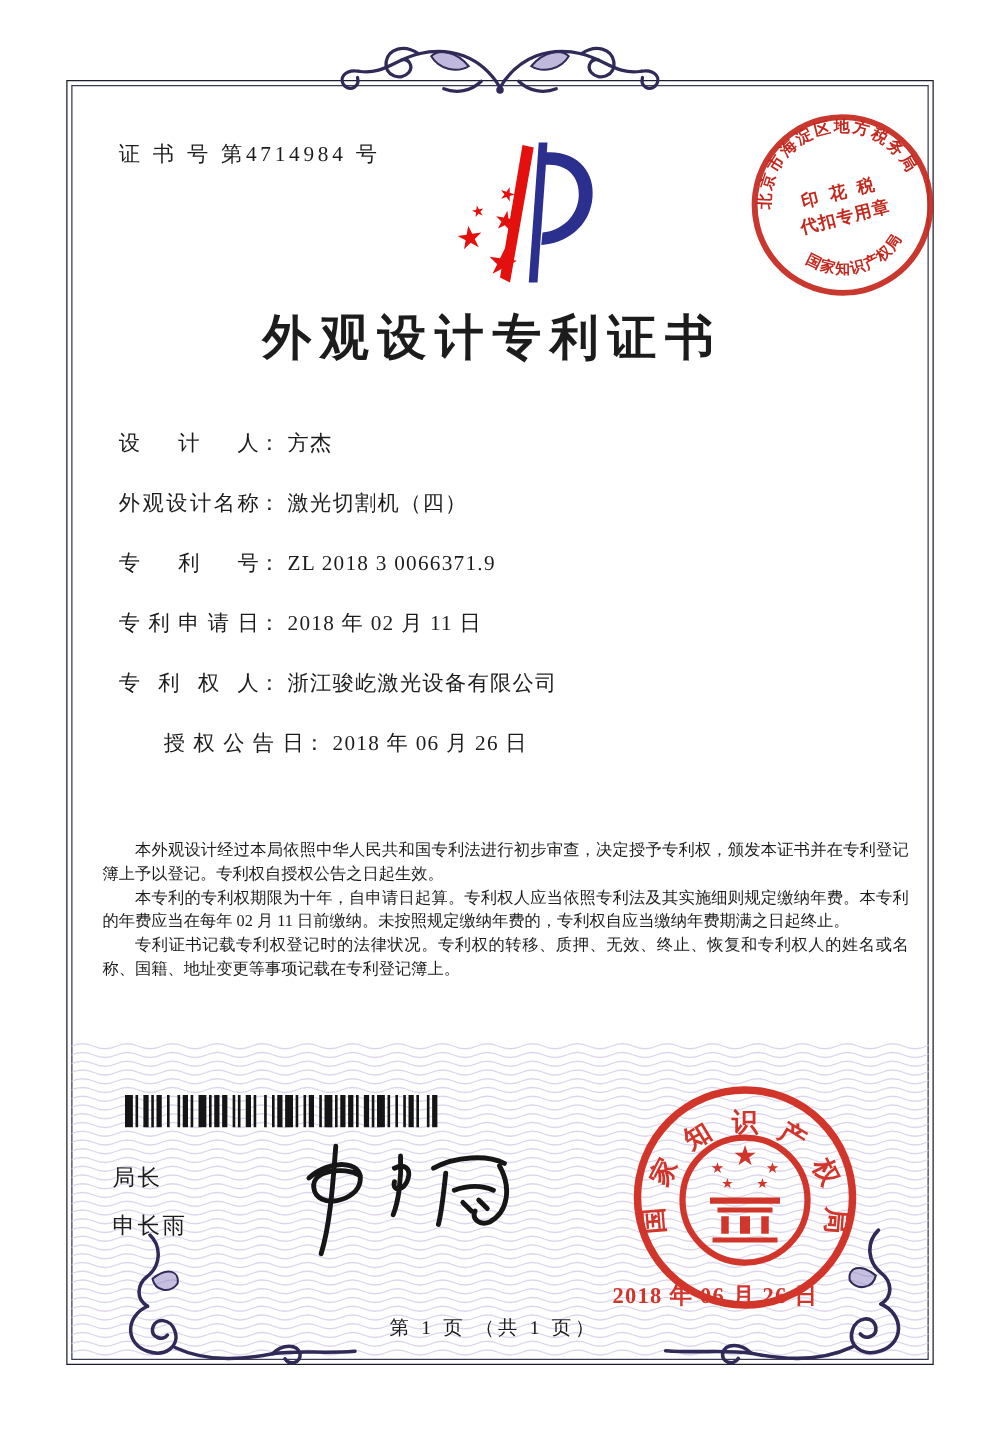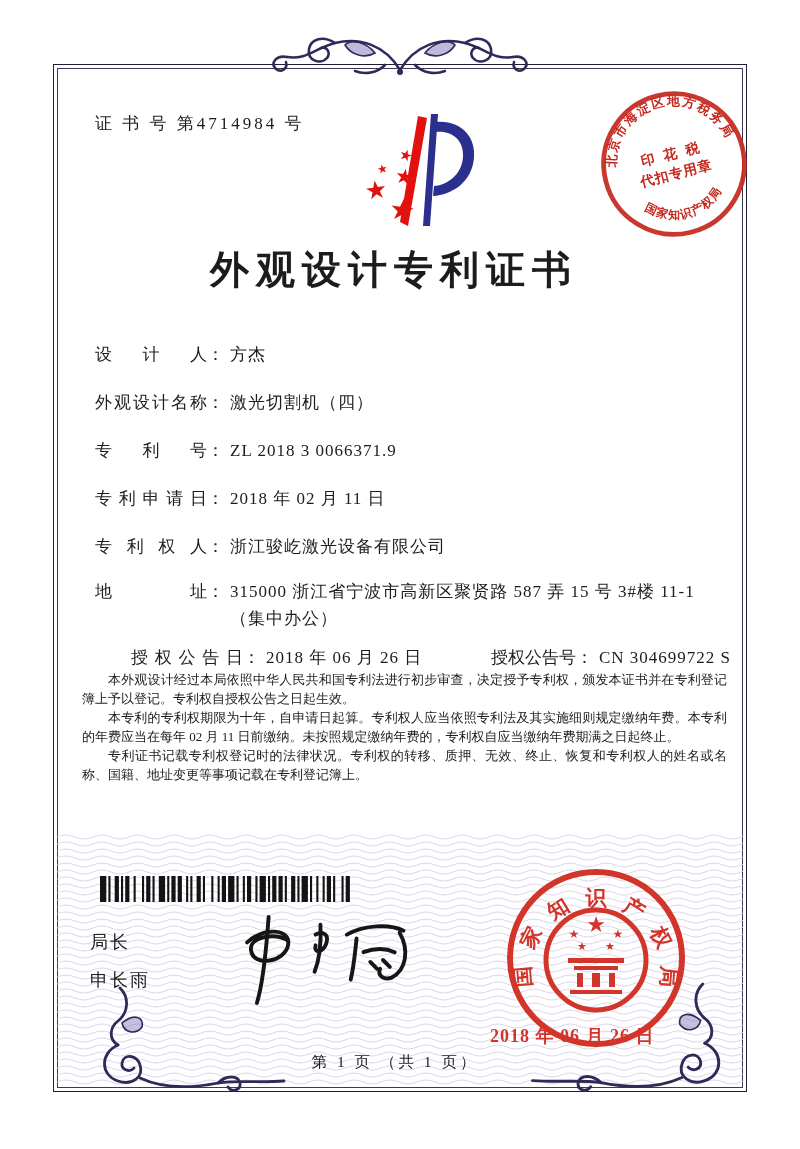--- a/index.html
+++ b/index.html
@@ -171,28 +171,22 @@
   </div>
   <div class="frow">
     <span class="flabel">专利号</span><span class="fcolon">：</span><span class="fvalue">ZL 2018 3 0066371.9</span>
   </div>
   <div class="frow">
     <span class="flabel">专利申请日</span><span class="fcolon">：</span><span class="fvalue">2018 年 02 月 11 日</span>
   </div>
   <div class="frow">
     <span class="flabel">专利权人</span><span class="fcolon">：</span><span class="fvalue">浙江骏屹激光设备有限公司</span>
   </div>
-  <div class="frow addr">
-    <span class="flabel">地址</span><span class="fcolon">：</span><span class="fvalue">315000 浙江省宁波市高新区聚贤路 587 弄 15 号 3#楼 11-1（集中办公）</span>
-  </div>
   <div class="frow last">
     <span class="flabel">授权公告日</span><span class="fcolon">：</span><span class="fvalue">2018 年 06 月 26 日</span>
-    <span class="grantno">
-      <span>授权公告号</span><span class="fcolon">：</span><span class="fvalue">CN 304699722 S</span>
-    </span>
   </div>
 </div>
 
 <div id="paras" class="abs">
   <p>本外观设计经过本局依照中华人民共和国专利法进行初步审查，决定授予专利权，颁发本证书并在专利登记簿上予以登记。专利权自授权公告之日起生效。</p>
   <p>本专利的专利权期限为十年，自申请日起算。专利权人应当依照专利法及其实施细则规定缴纳年费。本专利的年费应当在每年 02 月 11 日前缴纳。未按照规定缴纳年费的，专利权自应当缴纳年费期满之日起终止。</p>
   <p>专利证书记载专利权登记时的法律状况。专利权的转移、质押、无效、终止、恢复和专利权人的姓名或名称、国籍、地址变更等事项记载在专利登记簿上。</p>
 </div>
 
 <div id="barcode-wrap" class="abs">

